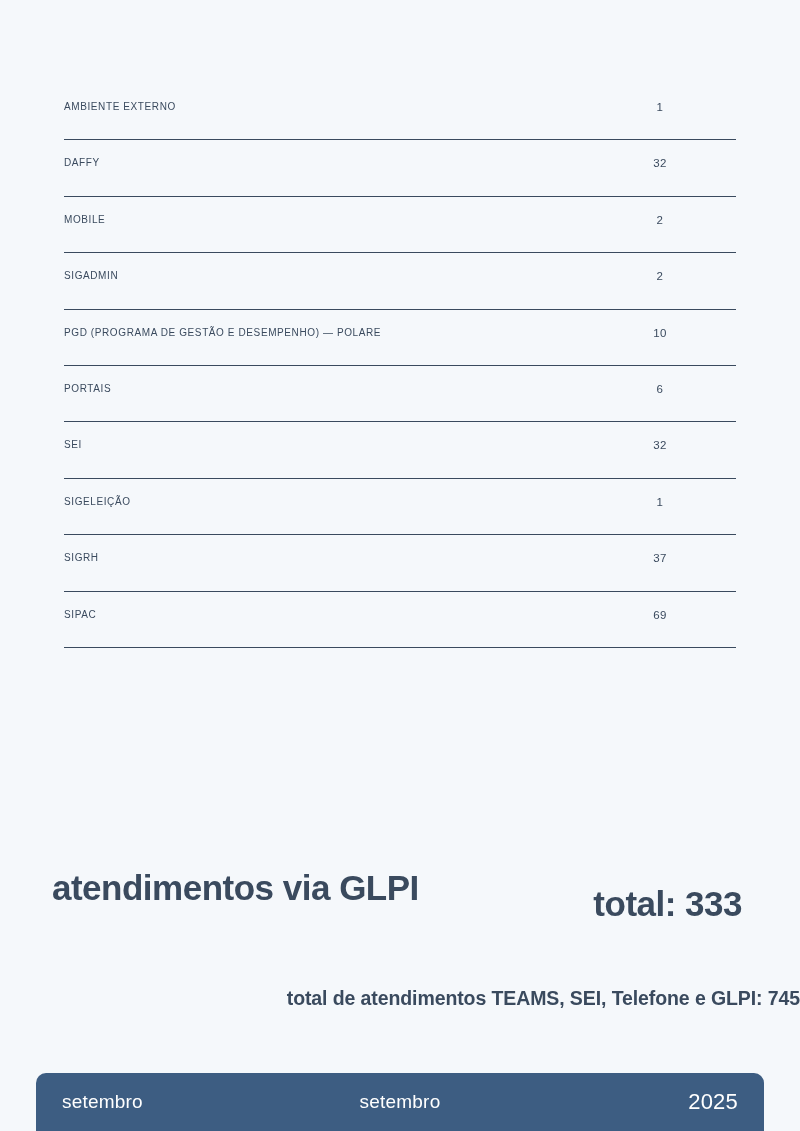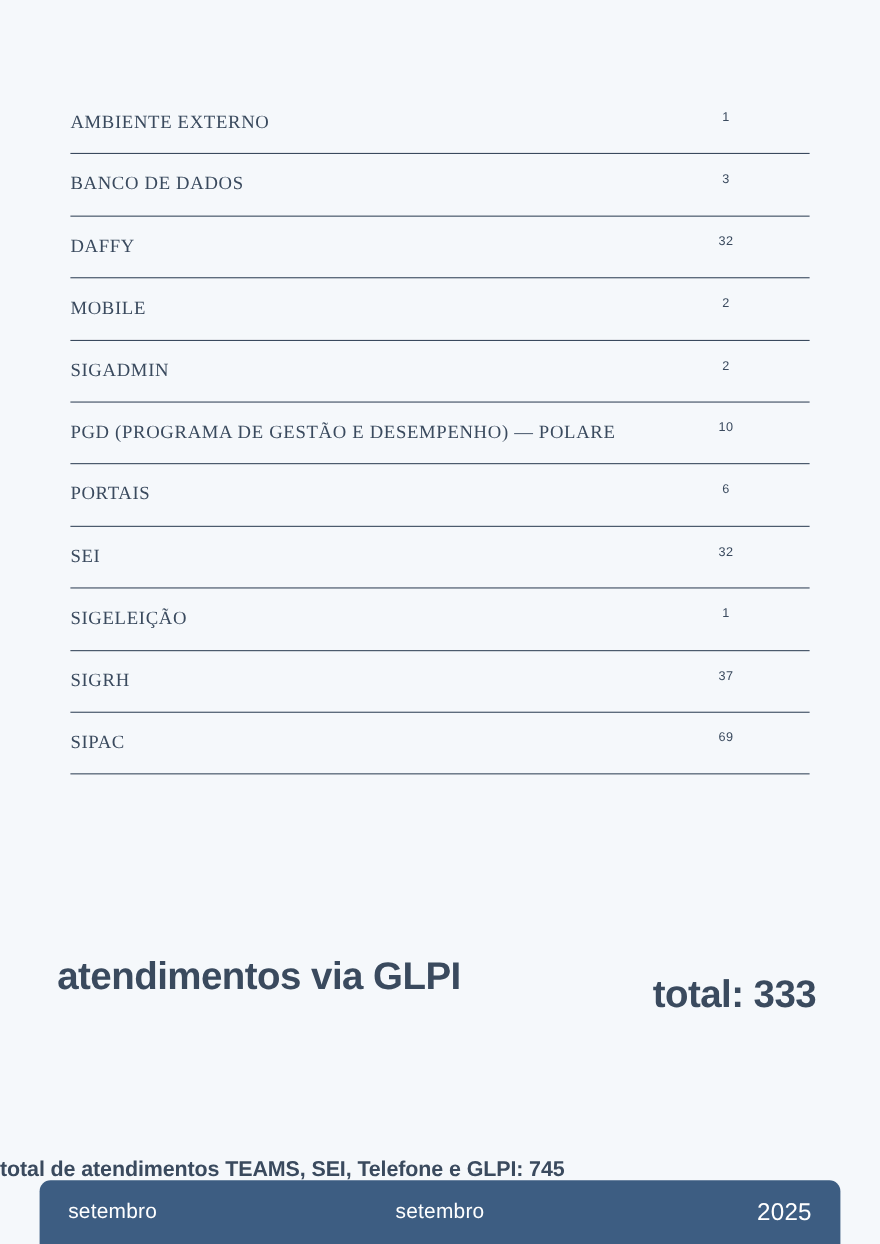--- a/index.html
+++ b/index.html
@@ -31,26 +31,25 @@
   }
   .row {
     display: flex;
     align-items: flex-start;
     justify-content: space-between;
     height: 56.4px;
     border-bottom: 1px solid #3a4a5e;
     box-sizing: border-box;
   }
   .row .label {
-    font-size: 17px;
+    font-size: 10px;
     letter-spacing: 0.6px;
     color: #3a4a5e;
     padding-top: 17px;
     white-space: nowrap;
-    font-family: Liberation Serif, serif;
   }
   .row .value {
     font-size: 11.5px;
     letter-spacing: 0.4px;
     color: #3a4a5e;
     padding-top: 17px;
     width: 60px;
     text-align: center;
     margin-right: 46px;
   }
@@ -79,23 +78,23 @@
     font-size: 35px;
     font-weight: bold;
     letter-spacing: -0.5px;
     color: #3a4a5e;
   }
 
   
   .grand-total {
     position: absolute;
     left: 0;
-    top: 1052px;
+    top: 987px;
     width: 800px;
-    text-align: left;
+    text-align: right;
     font-size: 19.5px;
     font-weight: bold;
     letter-spacing: -0.1px;
     color: #3a4a5e;
   }
 
   
   .footer {
     position: absolute;
     left: 36px;
@@ -131,24 +130,20 @@
 </style>
 </head>
 <body>
 
 <div class="page">
 
   <div class="table">
     <div class="row">
       <span class="label">AMBIENTE EXTERNO</span>
       <span class="value">1</span>
-    </div>
-    <div class="row">
-      <span class="label">BANCO DE DADOS</span>
-      <span class="value">3</span>
     </div>
     <div class="row">
       <span class="label">DAFFY</span>
       <span class="value">32</span>
     </div>
     <div class="row">
       <span class="label">MOBILE</span>
       <span class="value">2</span>
     </div>
     <div class="row">

